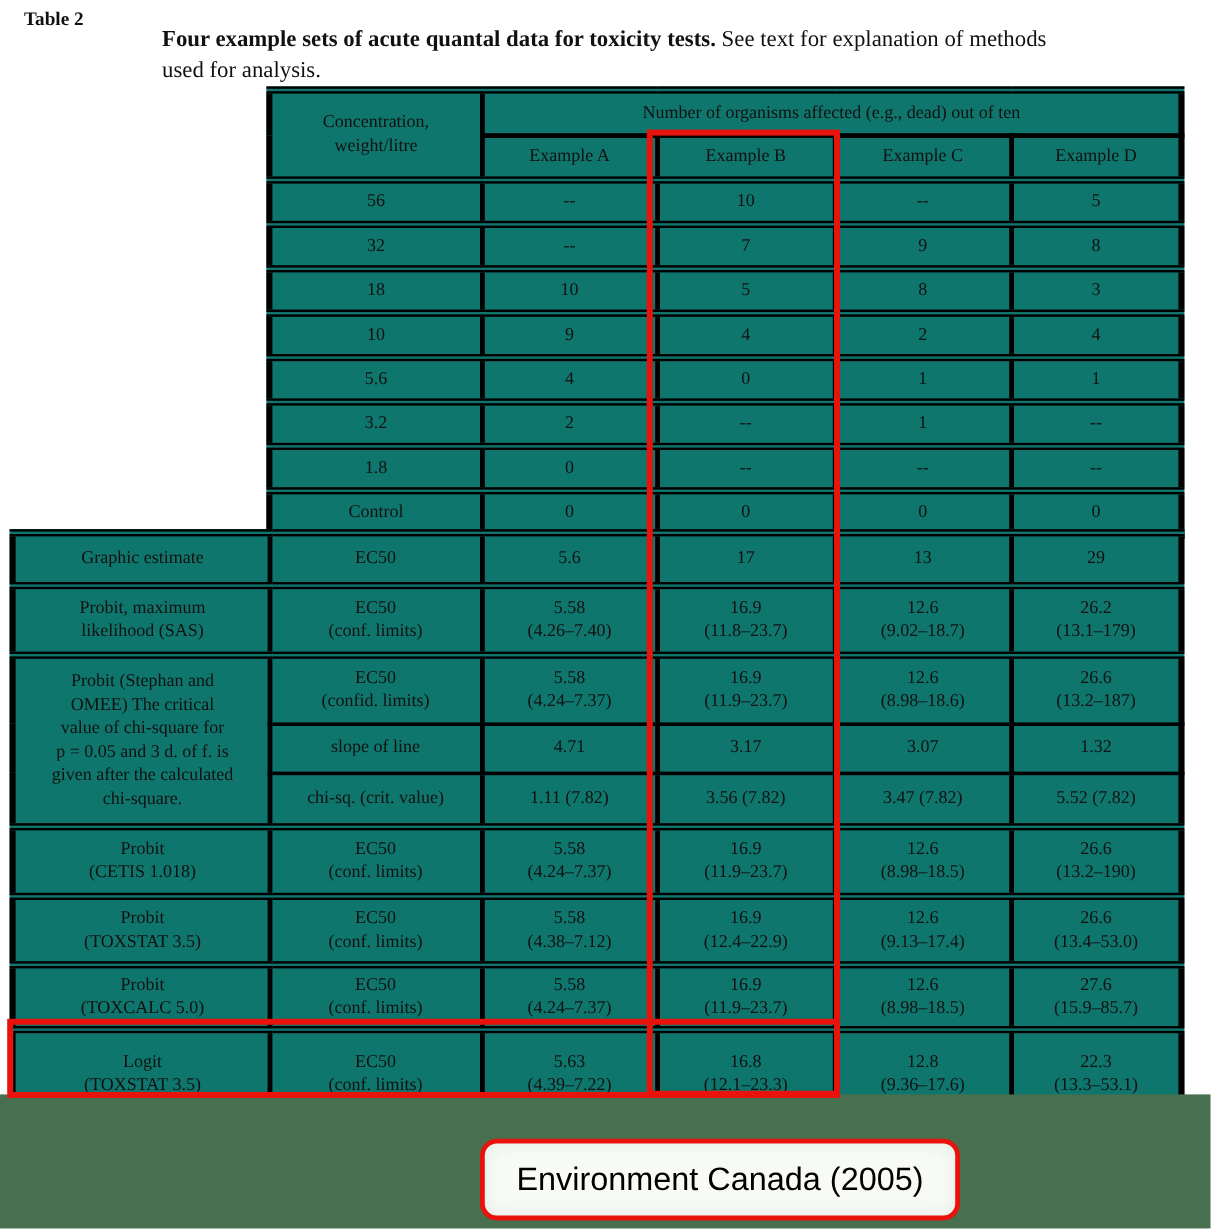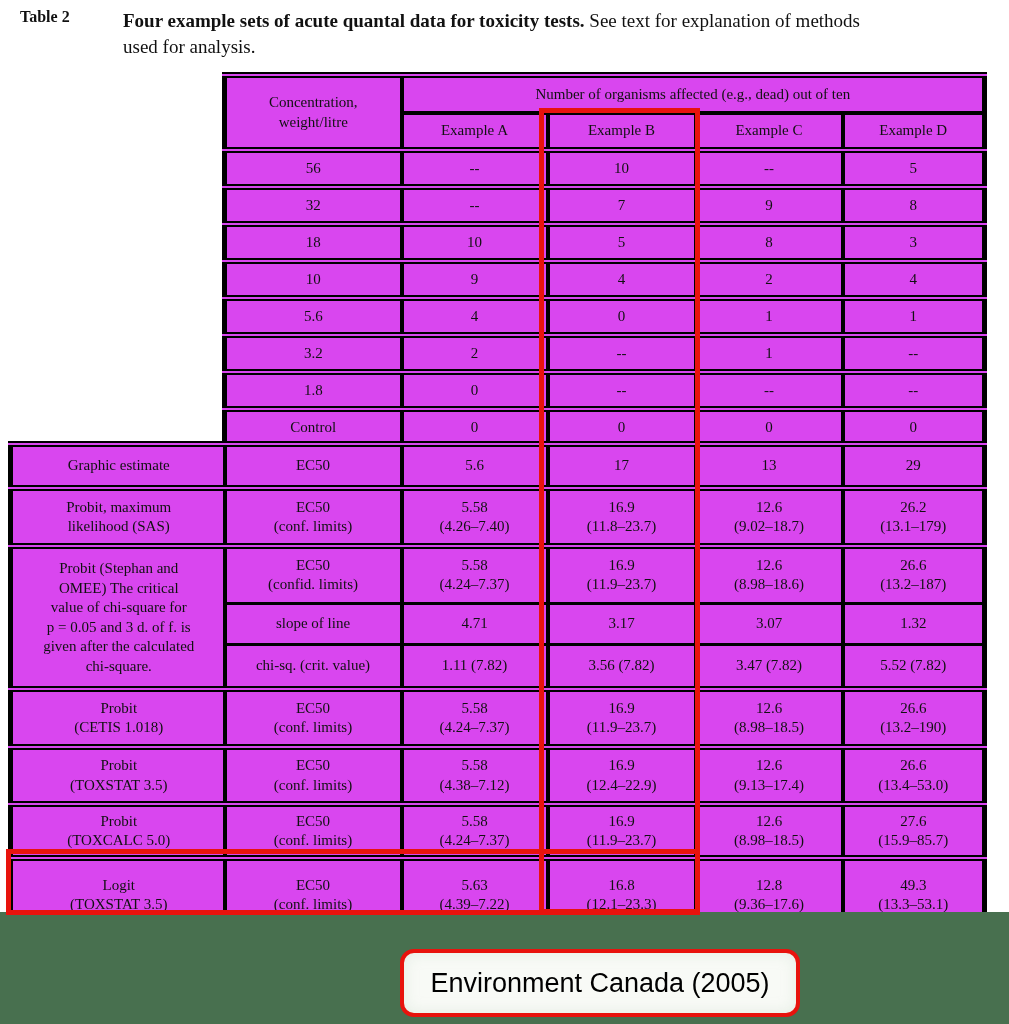--- a/index.html
+++ b/index.html
@@ -2,25 +2,25 @@
 <html><head>
 <meta charset="utf-8">
 <style>
   html,body{margin:0;padding:0;background:#fff;}
   .stage{position:relative;width:1009px;height:1024px;background:#ffffff;overflow:hidden;
          font-family:"Liberation Serif",serif;color:#111;}
 
   
   .caption{position:absolute;left:20px;top:8px;width:966px;display:flex;}
   .caption .tnum{font-weight:bold;font-size:16px;width:103px;flex:none;}
-  .caption p{margin:0;font-size:19px;line-height:1.35;white-space:pre-line;}
+  .caption p{margin:12px;font-size:19px;line-height:1.35;white-space:pre-line;}
   .caption b{font-weight:bold;}
 
   
-  table.dtable{position:absolute;border-collapse:collapse;table-layout:fixed;background:#d946ef;
+  table.dtable{position:absolute;border-collapse:collapse;table-layout:fixed;background:#0f766e;
                border:5px solid #000;}
   .dtable th,.dtable td{border-left:4px solid #000;border-right:4px solid #000;
                border-top:6px double #000;font-size:15px;line-height:1.3;font-weight:normal;
                white-space:pre-line;overflow:hidden;}
   table.upper{left:222px;top:72px;width:760px;}
   .upper th,.upper td{text-align:center;vertical-align:middle;padding:1px 2px;}
   .upper thead tr.h2 th{border-top:4px solid #000;}
   table.lower{left:8px;top:441px;width:974px;}
   .lower td{text-align:center;vertical-align:middle;padding:3px 7px;}
   .lower tr.subrow td{border-top:3px solid #000;}
@@ -243,21 +243,21 @@
           <td rowspan="1" class="method">Logit
 (TOXSTAT 3.5)</td>
           <td>EC50
 (conf. limits)</td>
           <td>5.63
 (4.39–7.22)</td>
           <td>16.8
 (12.1–23.3)</td>
           <td>12.8
 (9.36–17.6)</td>
-          <td>49.3
+          <td>22.3
 (13.3–53.1)</td>
         </tr>
       </tbody>
   </table>
 
   <div class="green-band"></div>
 
   <div class="hl hl-col"></div>
   <div class="hl hl-row"></div>
 

